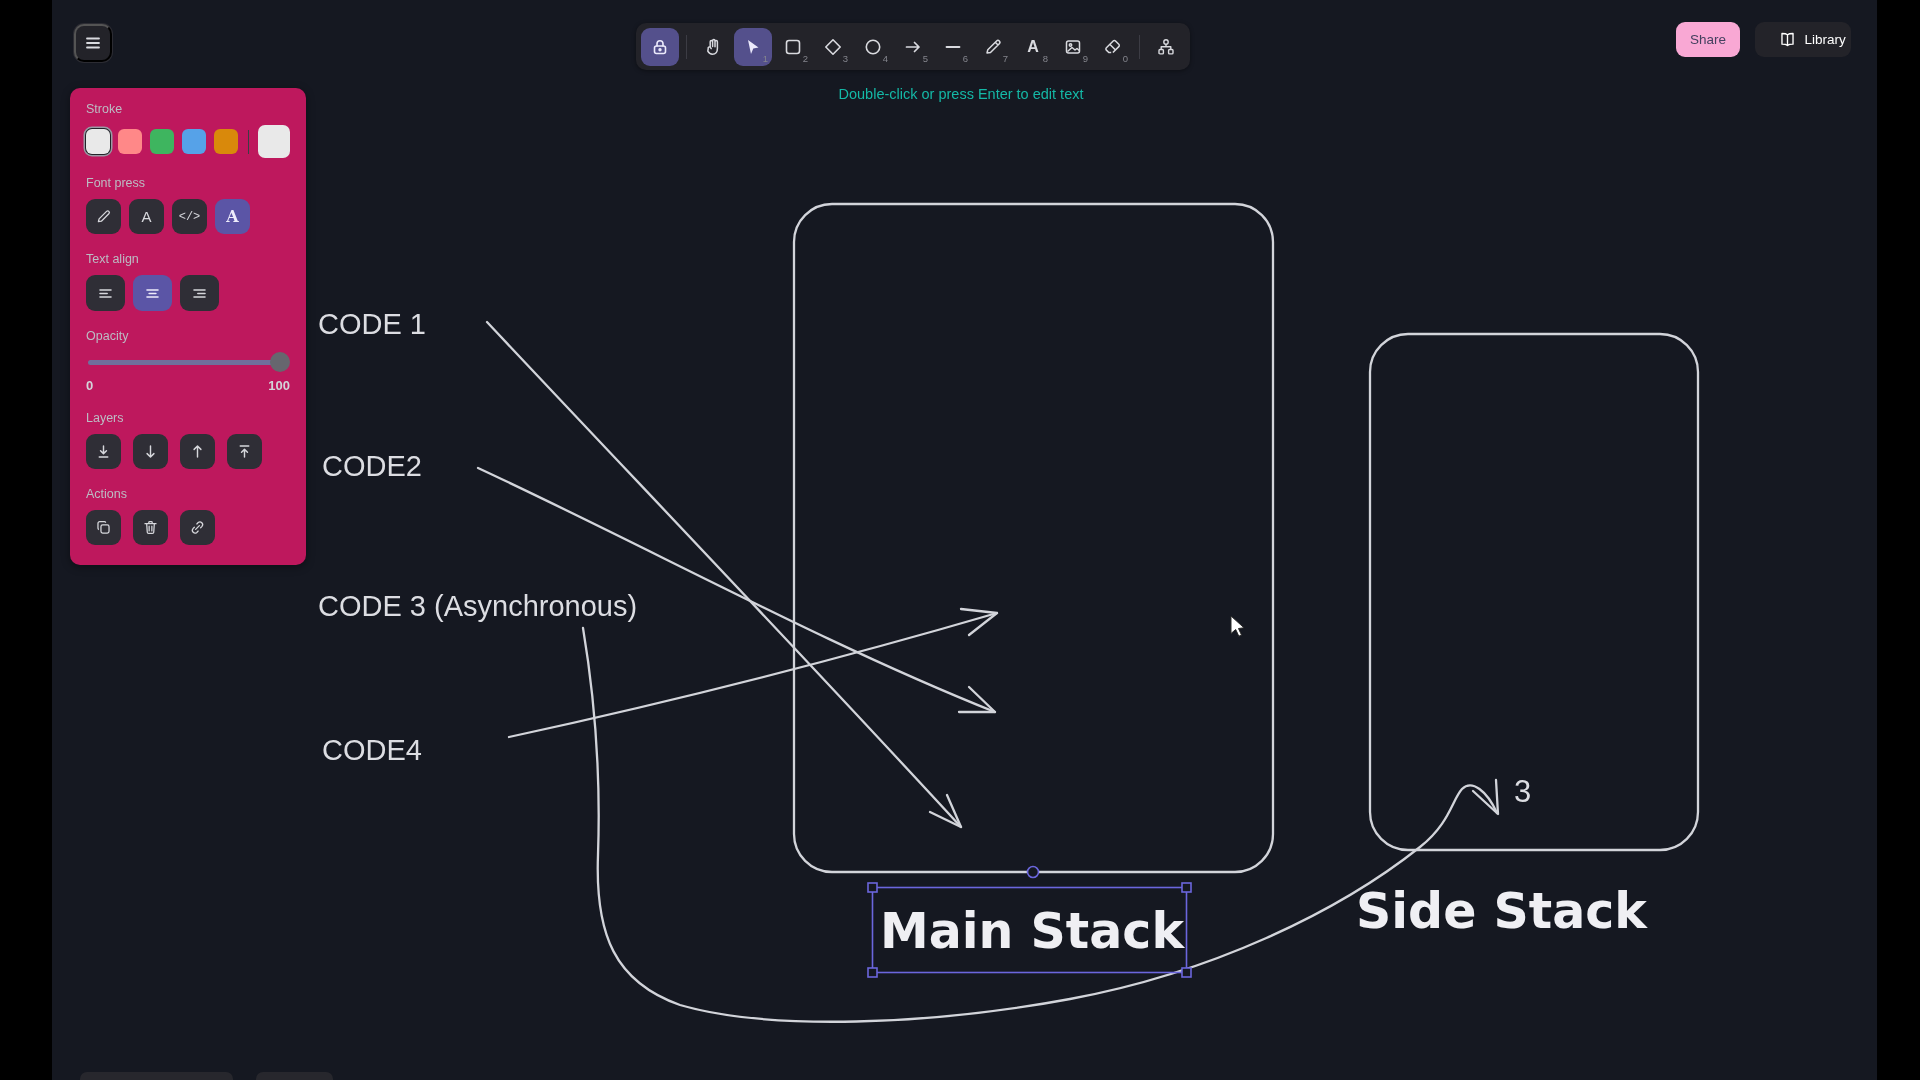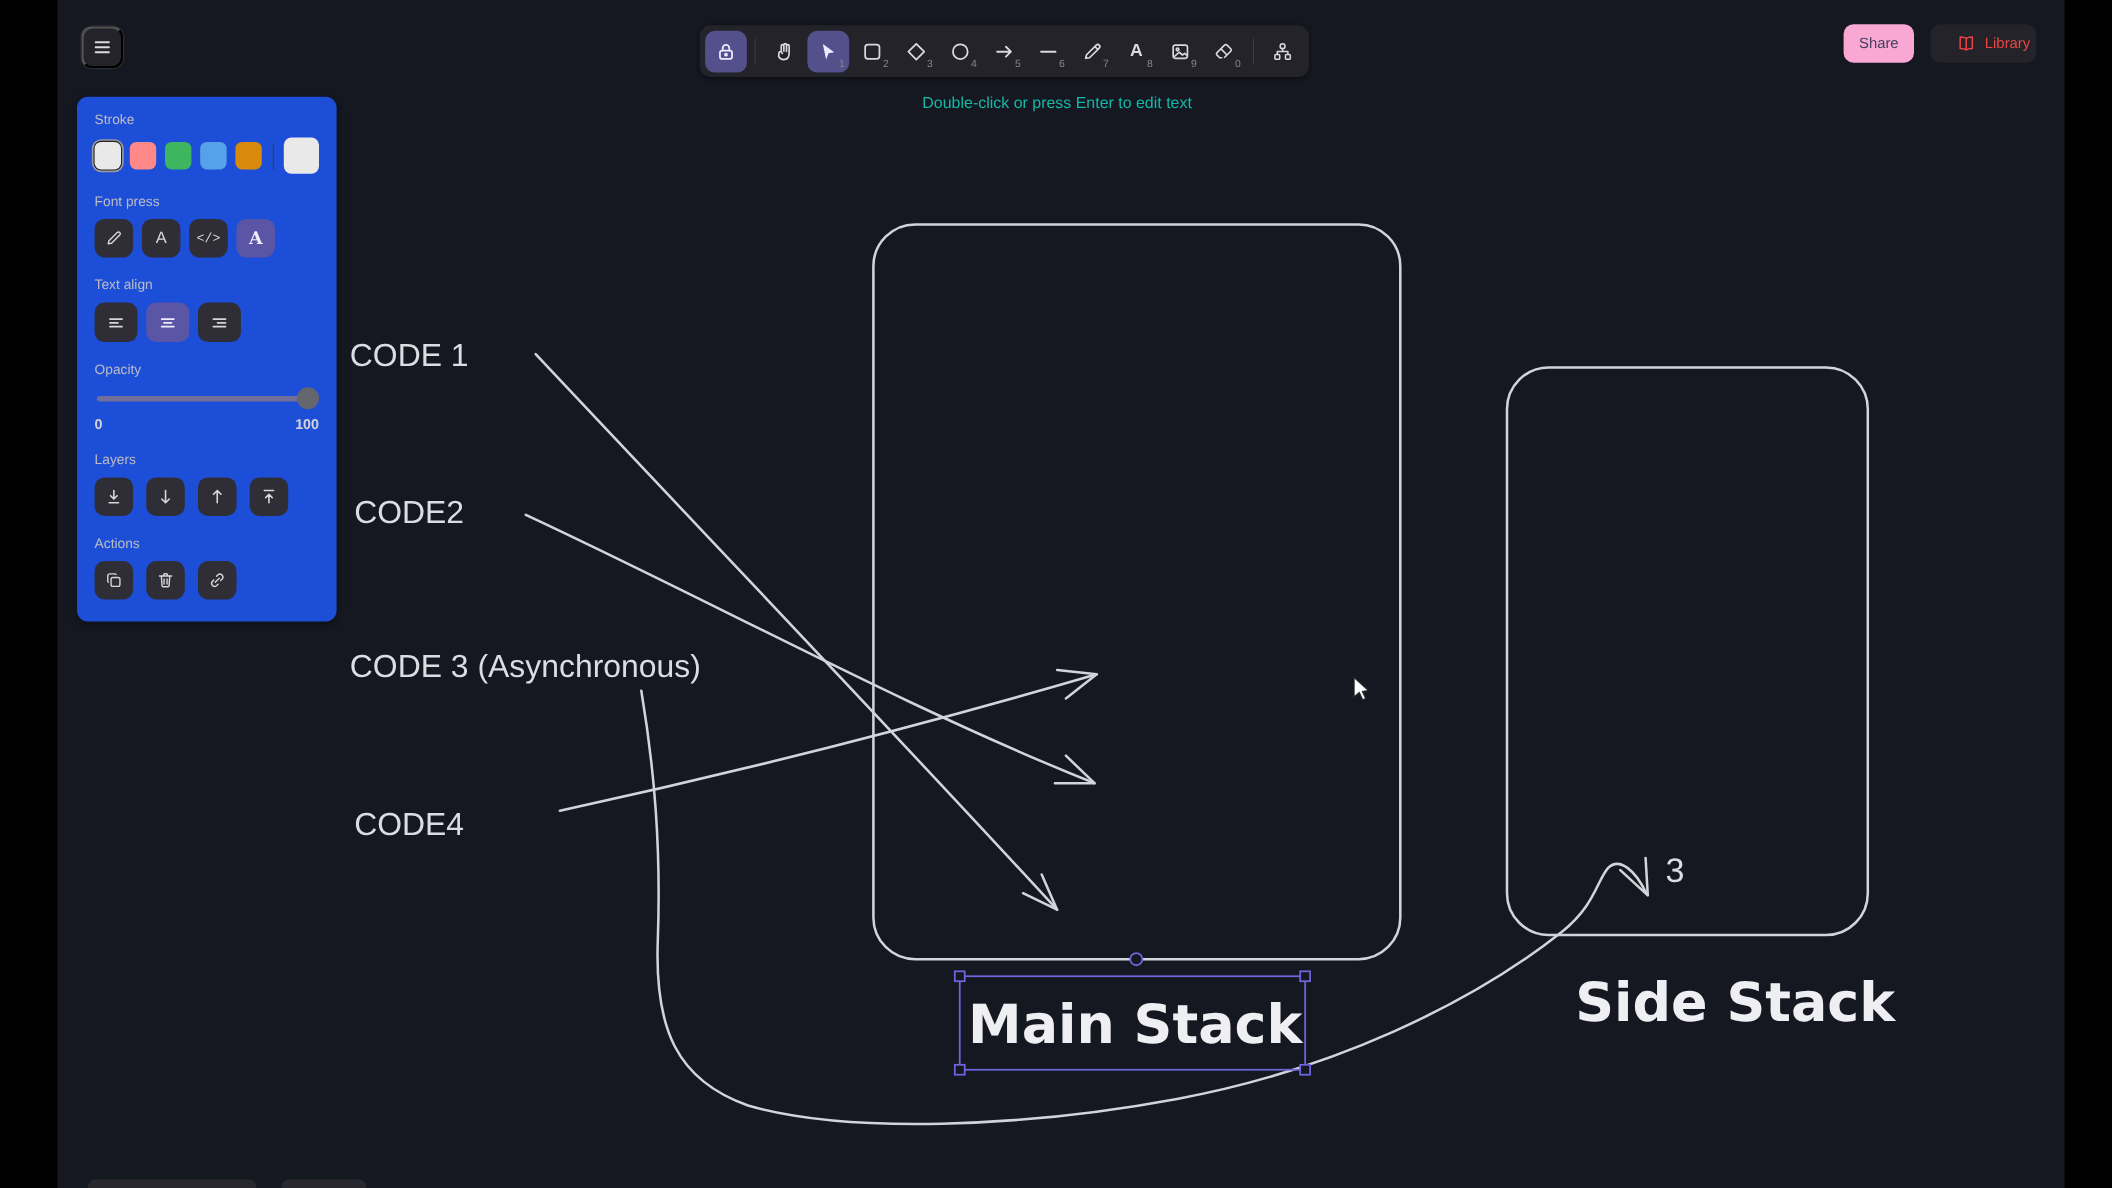--- a/index.html
+++ b/index.html
@@ -16,24 +16,24 @@
            display:flex;align-items:center;padding:0 5px;gap:2px;box-shadow:0 1px 4px rgba(0,0,0,.4);}
   .tool{position:relative;width:38px;height:38px;border-radius:9px;display:flex;align-items:center;
         justify-content:center;color:#d9dadf;background:transparent;border:none;}
   .tool.active{background:#54508c;color:#eceafc;}
   .tool .num{position:absolute;right:4px;bottom:2px;font-size:9.5px;color:#84858d;}
   .tb-div{width:1px;height:24px;background:#3c3c44;margin:0 5px;}
   .hint{position:absolute;left:636px;top:86px;width:650px;text-align:center;font-size:14.5px;color:#14b8a6;}
   .share-btn{position:absolute;left:1676px;top:22px;width:64px;height:35px;background:#f9a8d4;border-radius:9px;
              color:#44415f;font-size:13.5px;display:flex;align-items:center;justify-content:center;border:none;}
   .library-btn{position:absolute;left:1755px;top:22px;width:96px;height:35px;background:#232329;border-radius:9px;
-             color:#ef4444;font-size:13.5px;display:flex;align-items:center;justify-content:center;gap:8px;border:none;padding-left:25px;}
+             color:#ffffff;font-size:13.5px;display:flex;align-items:center;justify-content:center;gap:8px;border:none;padding-left:25px;}
 
   
-  .panel{position:absolute;left:70px;top:88px;width:236px;background:#1d4ed8;border-radius:10px;
+  .panel{position:absolute;left:70px;top:88px;width:236px;background:#be185d;border-radius:10px;
          padding:14px 16px 18px 16px;box-sizing:border-box;box-shadow:0 2px 8px rgba(0,0,0,.4);}
   .sec-label{font-size:12.5px;color:#bcbdc4;margin-bottom:9px;}
   .sec{margin-bottom:18px;}
   .swatch-row{display:flex;align-items:center;gap:8px;}
   .swatch{width:25px;height:25px;border-radius:6px;position:relative;}
   .swatch.sel{box-shadow:0 0 0 1px #232329,0 0 0 2.5px #9a9aa5;}
   .sw-div{width:1px;height:24px;background:#3c3c44;margin:0 2px;}
   .swatch.big{width:33px;height:33px;border-radius:7px;}
   .pbtn{width:35px;height:35px;border-radius:9px;background:#2f2e36;color:#d6d7dc;display:flex;
         align-items:center;justify-content:center;border:none;font-size:15px;}
@@ -96,21 +96,21 @@
       <polygon points="0,0 0,17.5 4.7,13.5 7.8,20.2 10.5,19 7.5,12.5 13,11.8" fill="#fff" stroke="#2a2a2a" stroke-width="1"></polygon>
     </g>
   </svg>
 
   <div class="ctext" style="left:318px;top:308px">CODE 1</div>
   <div class="ctext" style="left:322px;top:450px">CODE2</div>
   <div class="ctext" style="left:318px;top:590px">CODE 3  (Asynchronous)</div>
   <div class="ctext" style="left:322px;top:734px">CODE4</div>
   <div class="ctext" style="left:1514px;top:774px;font-size:31px">3</div>
   <div class="comic" style="left:880px;top:903px;width:300px">Main Stack</div>
-  <div class="comic" style="left:1432px;top:883px;width:290px">Side Stack</div>
+  <div class="comic" style="left:1356px;top:883px;width:290px">Side Stack</div>
 
   <div class="partial" style="left:80px;top:1072px;width:153px"></div>
   <div class="partial" style="left:256px;top:1072px;width:77px"></div>
 
   <button class="menu-btn">
     <span>
       <svg width="18" height="18" viewBox="0 0 18 18" stroke="currentColor" stroke-width="1.8" stroke-linecap="round">
         <path d="M3 4.5 H15 M3 9 H15 M3 13.5 H15"></path>
         </svg>
     </span>

